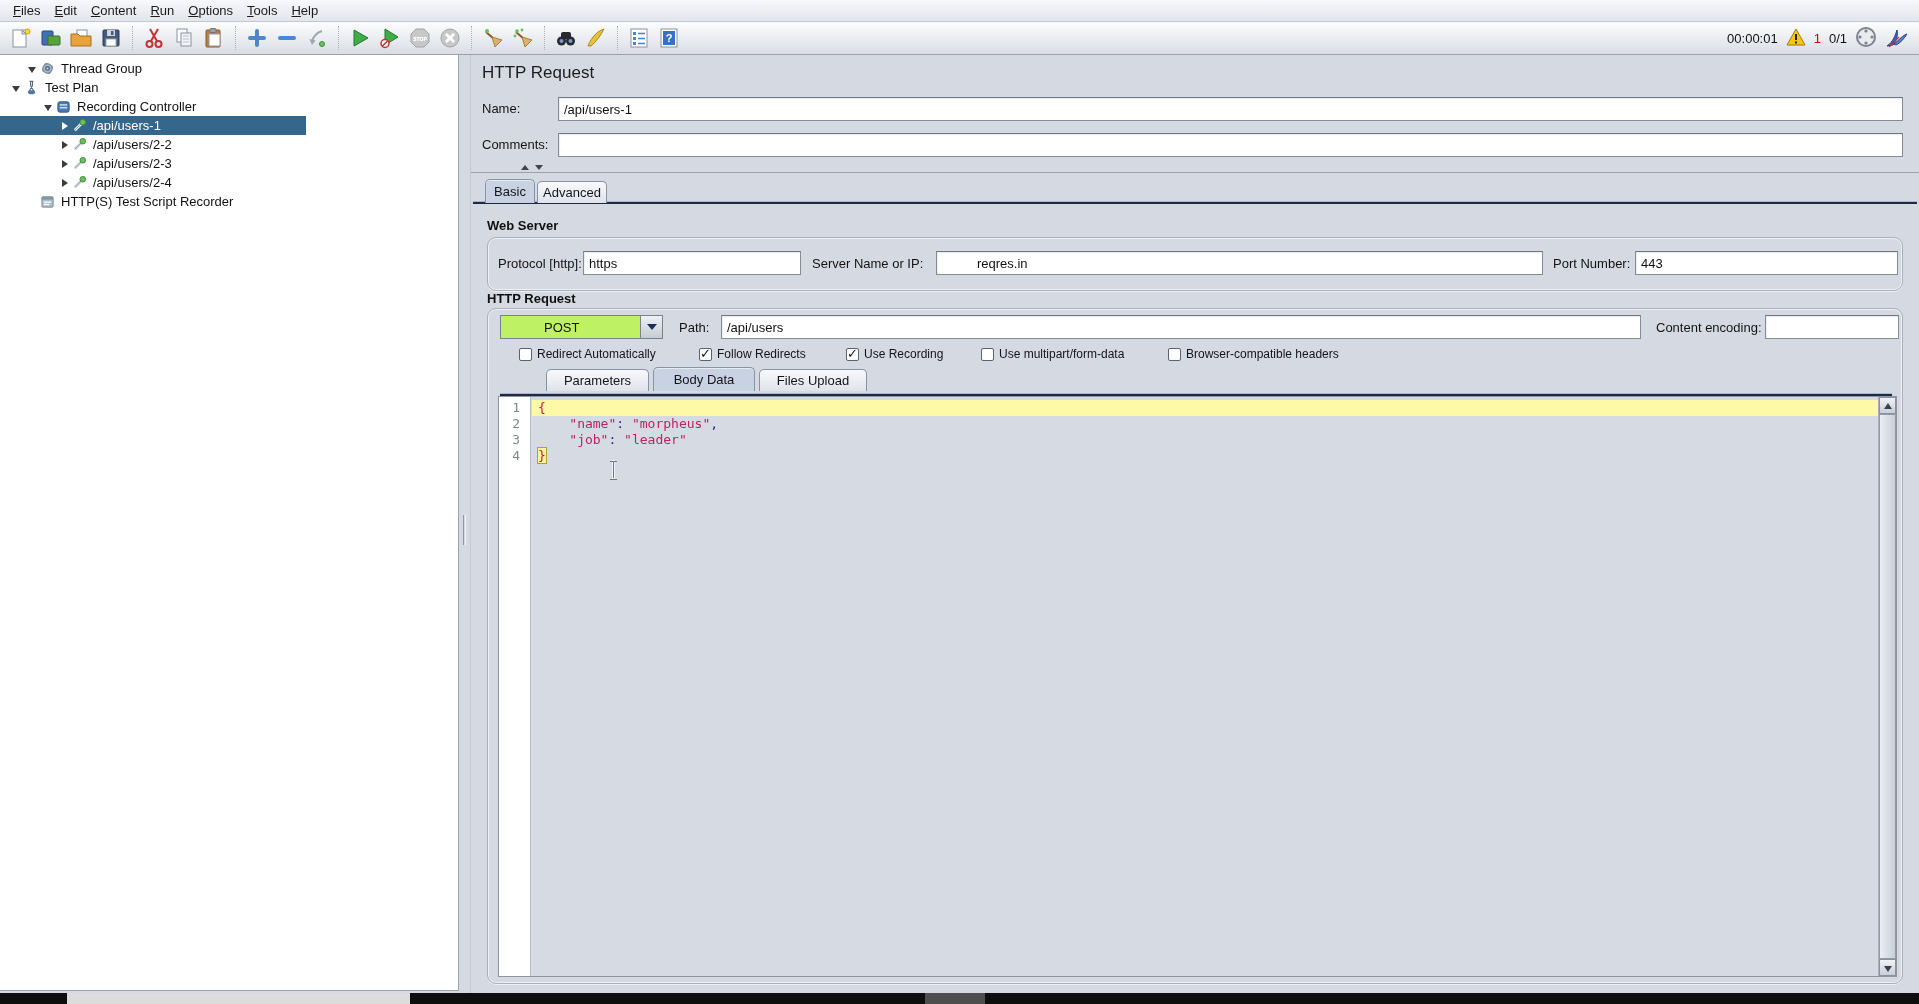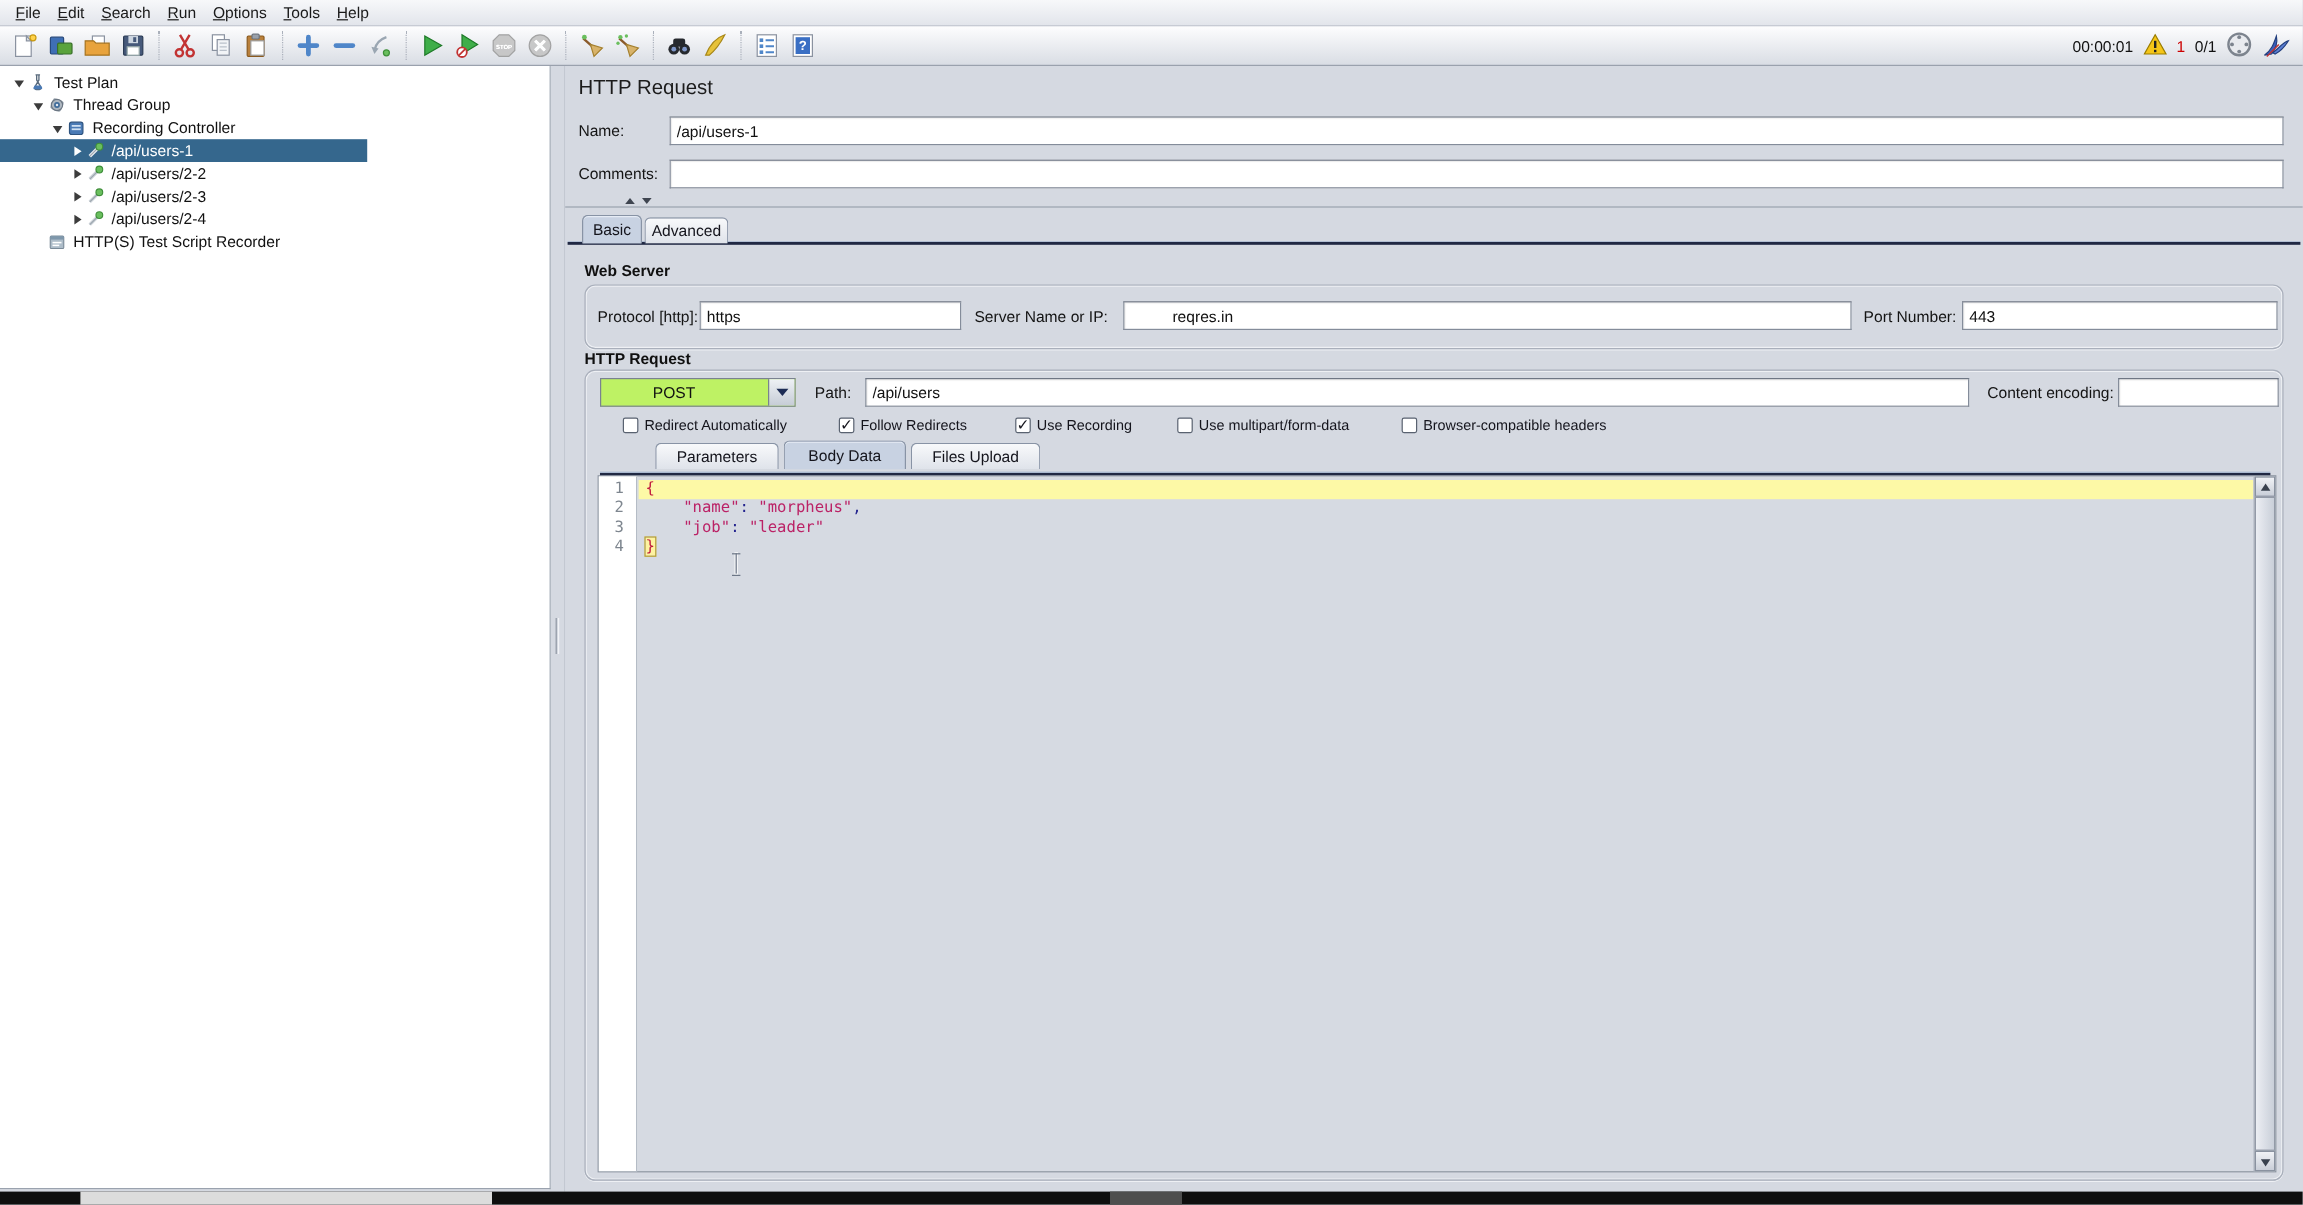--- a/index.html
+++ b/index.html
@@ -148,23 +148,23 @@
   .bottom-strip { position:absolute; left:0; top:993px; width:1919px; height:11px; background:#0e0e0e; }
   .bottom-strip .seg-light { position:absolute; left:67px; top:0; width:343px; height:11px; background:#dcdcdc; }
   .bottom-strip .seg-gray { position:absolute; left:925px; top:0; width:60px; height:11px; background:#4e4e4e; }
 </style>
 </head>
 <body>
 
 <div class="window">
 
   <div class="menubar">
-    <span class="menu-item">File</span>
+    <span class="menu-item">Files</span>
     <span class="menu-item">Edit</span>
-    <span class="menu-item">Search</span>
+    <span class="menu-item">Content</span>
     <span class="menu-item">Run</span>
     <span class="menu-item">Options</span>
     <span class="menu-item">Tools</span>
     <span class="menu-item">Help</span>
   </div>
 
   <div class="toolbar">
     <span class="tbtn">
         <svg viewBox="0 0 24 24">
           <rect x="4" y="4" width="13" height="17" fill="#ffffff" stroke="#8a92a0"></rect>
@@ -330,42 +330,42 @@
             <path d="M9 18 C14 14 18 9 22 8 C19 13 15 17 11 19 Z" fill="#5b7fd4" stroke="#24407e"></path>
             <path d="M4 21 L14 11" stroke="#c23333" stroke-width="1.2" fill="none"></path>
           </svg></span>
     </span>
   </div>
 
   <div class="content">
 
     <div class="tree-panel">
       <div class="tree-row">
-        <span style="width:10px"></span>
-          <span class="tri down"></span>
-        <span class="ticon">
-            <svg viewBox="0 0 16 16">
-              <path d="M6 1.5 h4 M7 2 v4 l3.6 6.2 a1.6 1.6 0 0 1 -1.4 2.3 H6.8 a1.6 1.6 0 0 1 -1.4 -2.3 L9 6 V2" fill="none" stroke="#5a6b7d" stroke-width="1.2"></path>
-              <path d="M5.2 11 h5.6 l1 1.8 a1 1 0 0 1 -.9 1.5 H5.1 a1 1 0 0 1 -.9 -1.5 Z" fill="#4a7ab5"></path>
-            </svg>
-          </span>
-        <span class="tlabel">Test Plan</span>
-      </div>
-      <div class="tree-row">
         <span style="width:26px"></span>
           <span class="tri down"></span>
         <span class="ticon">
             <svg viewBox="0 0 16 16">
               <rect x="3" y="3" width="10" height="10" rx="2" fill="#98a3ae" transform="rotate(22 8 8)"></rect>
               <circle cx="8" cy="8" r="5" fill="#aeb7c0" stroke="#6b7683"></circle>
               <circle cx="8" cy="8" r="2.6" fill="#3d6a99"></circle>
               <circle cx="8" cy="8" r="1.1" fill="#dfe6ee"></circle>
             </svg>
           </span>
         <span class="tlabel">Thread Group</span>
+      </div>
+      <div class="tree-row">
+        <span style="width:10px"></span>
+          <span class="tri down"></span>
+        <span class="ticon">
+            <svg viewBox="0 0 16 16">
+              <path d="M6 1.5 h4 M7 2 v4 l3.6 6.2 a1.6 1.6 0 0 1 -1.4 2.3 H6.8 a1.6 1.6 0 0 1 -1.4 -2.3 L9 6 V2" fill="none" stroke="#5a6b7d" stroke-width="1.2"></path>
+              <path d="M5.2 11 h5.6 l1 1.8 a1 1 0 0 1 -.9 1.5 H5.1 a1 1 0 0 1 -.9 -1.5 Z" fill="#4a7ab5"></path>
+            </svg>
+          </span>
+        <span class="tlabel">Test Plan</span>
       </div>
       <div class="tree-row">
         <span style="width:42px"></span>
           <span class="tri down"></span>
         <span class="ticon">
             <svg viewBox="0 0 16 16">
               <rect x="2" y="3" width="12" height="11" rx="2" fill="#4a7ab5" stroke="#2e537f"></rect>
               <rect x="4" y="5.5" width="8" height="1.6" fill="#cfe0f2"></rect>
               <rect x="4" y="8.5" width="8" height="1.6" fill="#cfe0f2"></rect>
             </svg>

